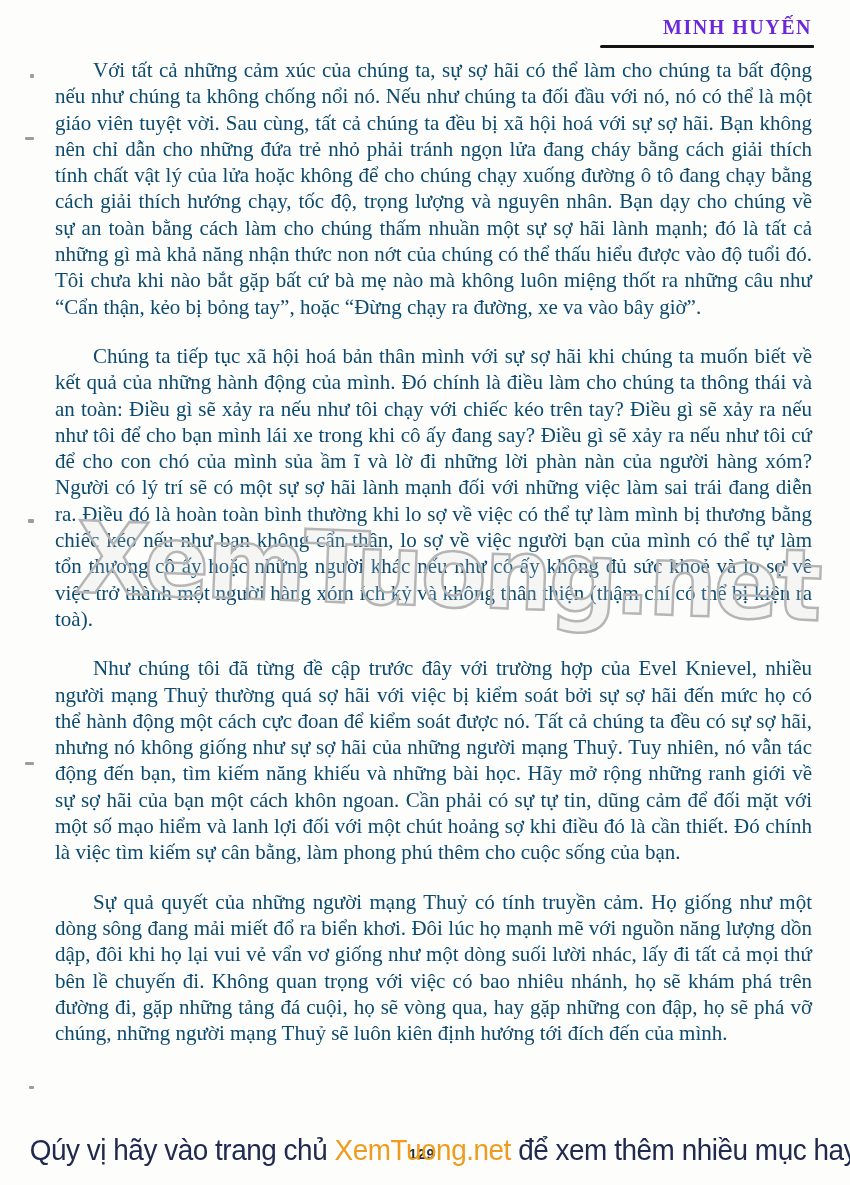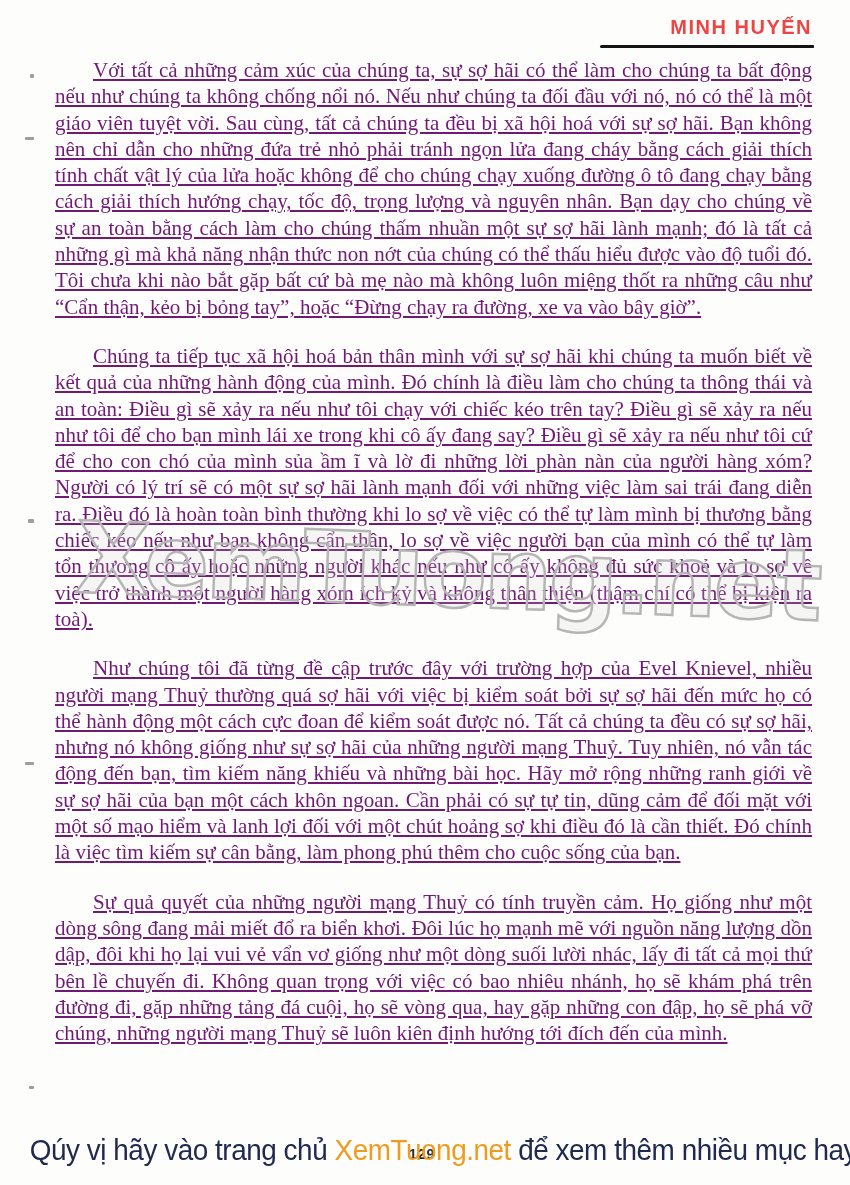--- a/index.html
+++ b/index.html
@@ -4,32 +4,32 @@
 <style>
   html,body { margin:0; padding:0; background:#e9e9e9; }
   .page {
     position:relative; width:850px; height:1185px; margin:0 auto;
     background:#fdfdfc; overflow:hidden;
     font-family:"Liberation Serif", serif; color:#161616;
   }
   
   .header-name {
     position:absolute; top:16px; right:38px;
-    font-family:Liberation Sans, sans-serif; font-weight:700;
-    font-size:20px; letter-spacing:1.5px; color:#ef4444; white-space:nowrap;
+    font-family:Liberation Serif, serif; font-weight:700;
+    font-size:20px; letter-spacing:1.5px; color:#6d28d9; white-space:nowrap;
   }
   .header-rule {
     position:absolute; top:45px; right:36px; width:214px; height:3px;
     background:#141414; border-radius:2px 1px 1px 2px;
   }
   
   .content {
     position:absolute; top:57px; left:55px; width:757px;
     font-size:21px; line-height:26.3px; text-align:justify;
-    color:#701a75; z-index:1;text-decoration:underline;
+    color:#0c4a6e; z-index:1;
   }
   .content p { margin:0; text-indent:38px; }
   .content p + p { margin-top:23px; }
   
   .watermark {
     position:absolute; top:500px; left:78px; z-index:5;
     font-family:"DejaVu Sans", sans-serif; font-weight:700;
     font-size:99px; letter-spacing:-3px; white-space:nowrap;
     color:rgba(210,210,210,0.18);
     -webkit-text-stroke:2.5px rgba(178,178,178,0.55);

